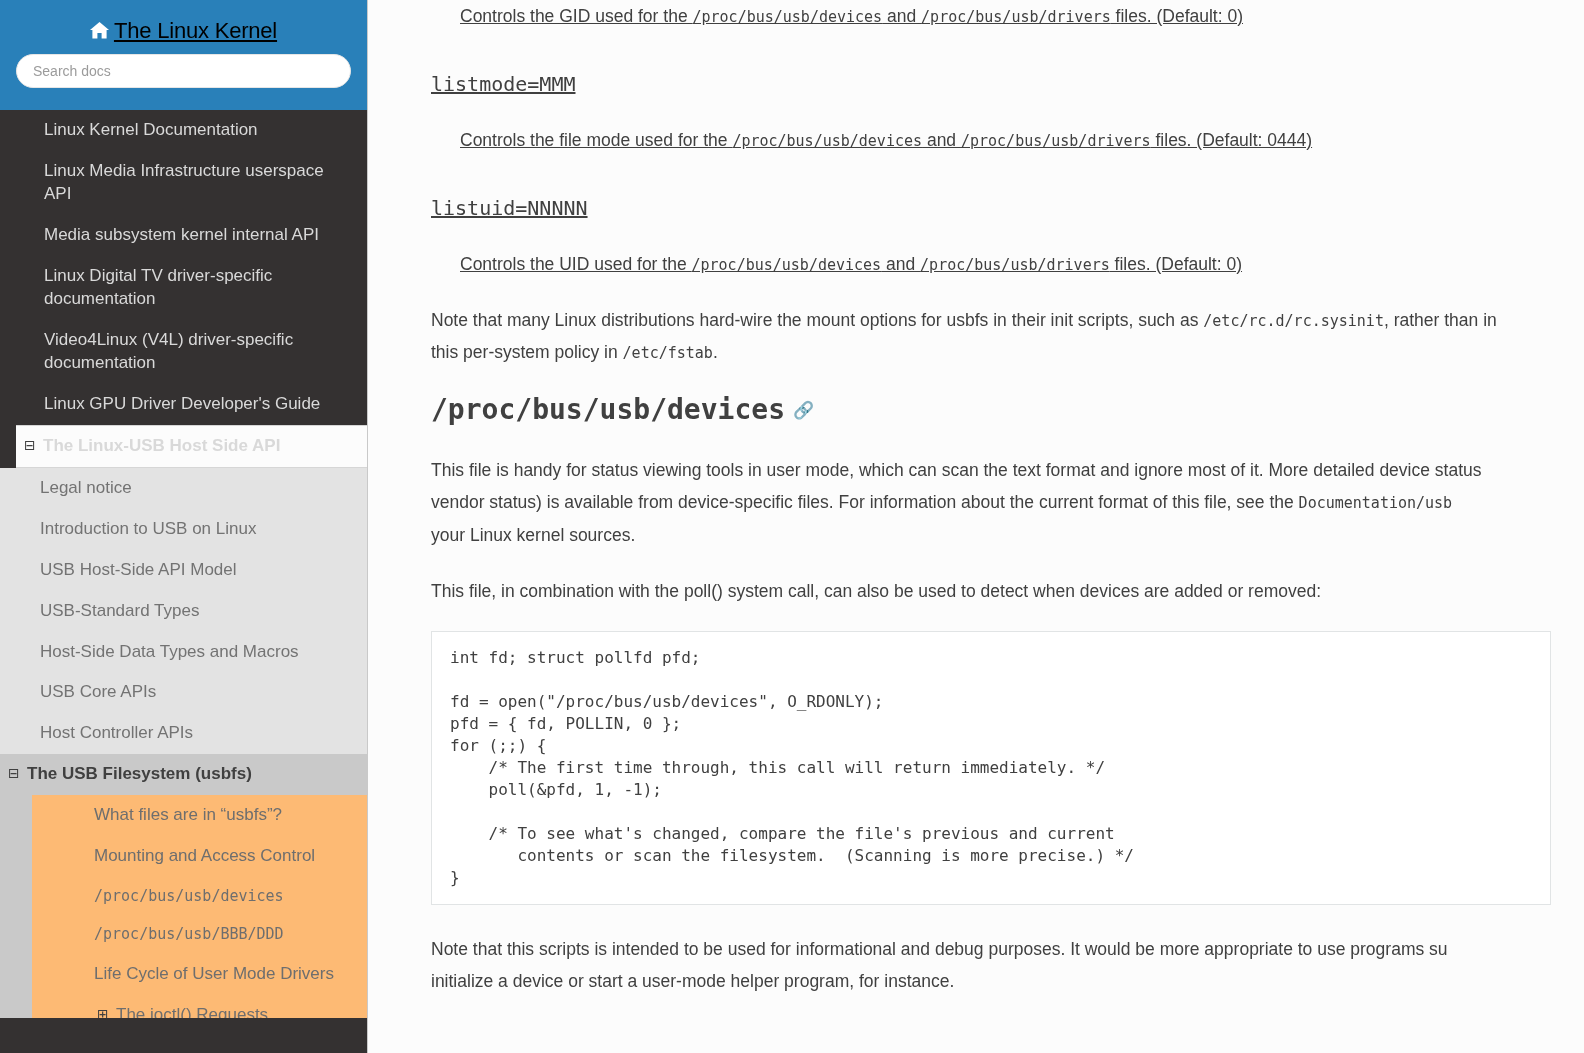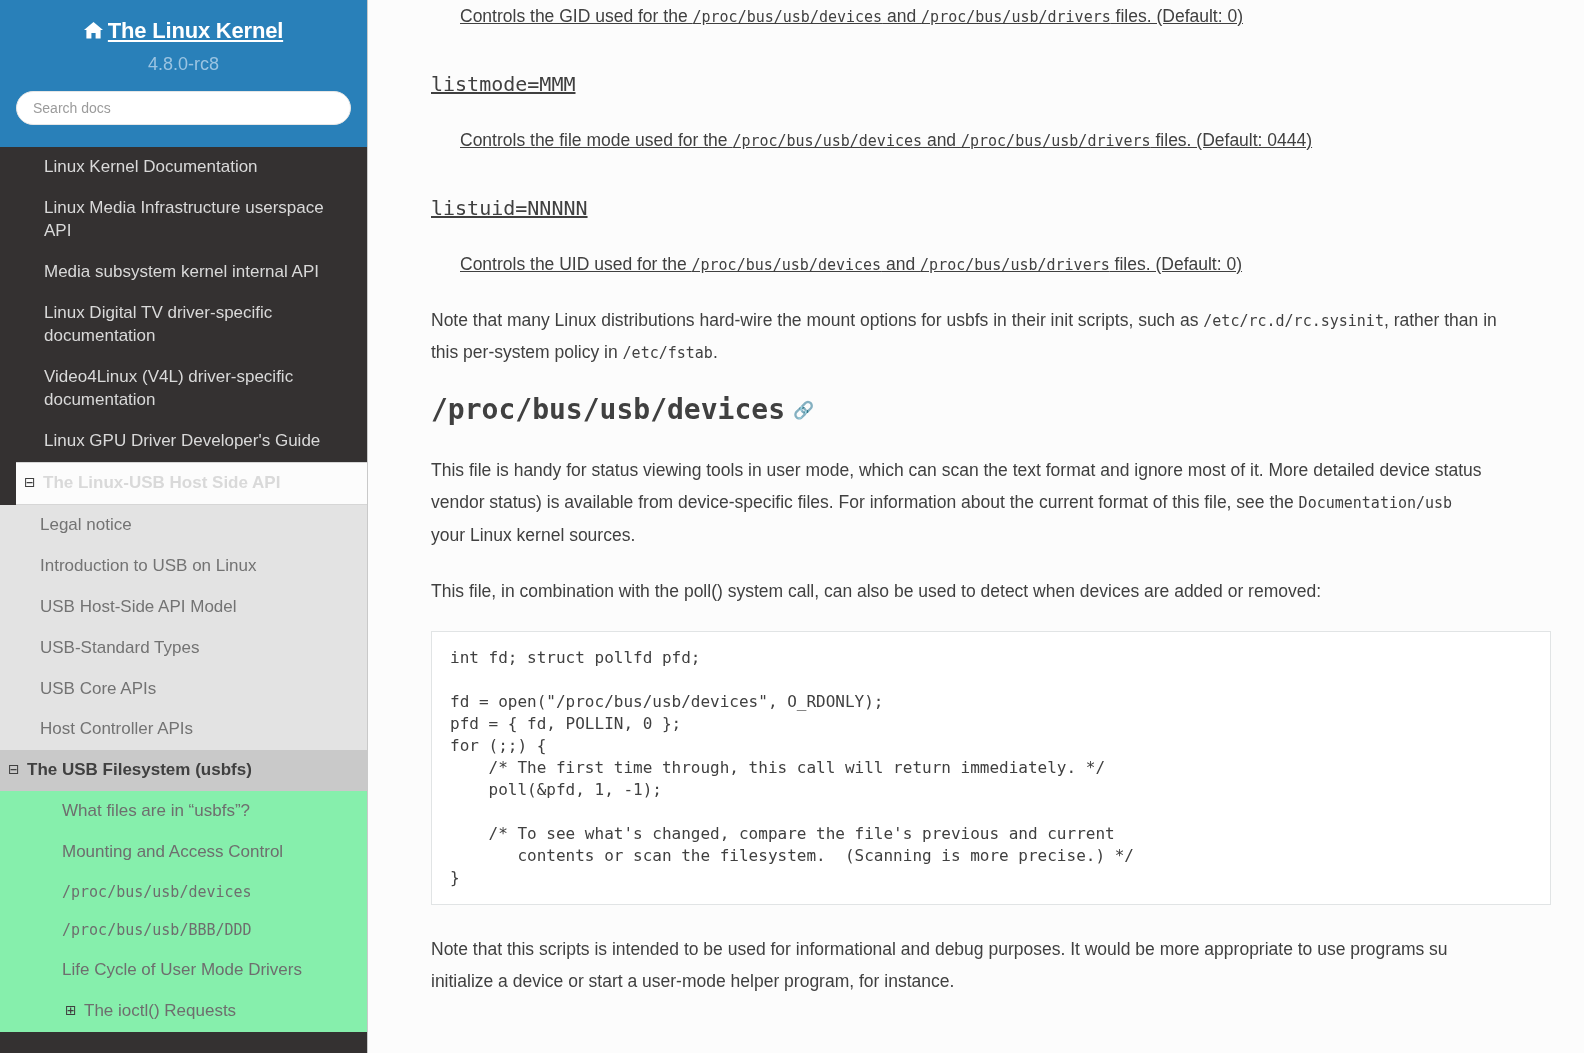--- a/index.html
+++ b/index.html
@@ -31,23 +31,23 @@
   }
 
   .sidebar-header {
     background: #2980b9;
     padding: 18px 16px 22px 16px;
     text-align: center;
   }
 
   .brand {
     display: block;
-    color: #ffffff;
+    color: #000000;
     font-size: 22px;
-    font-weight: bold;
+    font-weight: normal;
     letter-spacing: -0.2px;
     line-height: 1.2;
     margin-bottom: 10px;
     white-space: nowrap;
   }
 
   .home-icon {
     display: inline-block;
     vertical-align: -1px;
     margin-right: 5px;
@@ -142,21 +142,22 @@
     display: block;
     background: #c9c9c9;
     color: #404040;
     padding: 9px 20px 9px 8px;
     font-weight: bold;
   }
   .nav-l2-section { background: #c9c9c9; }
 
   .nav-l3 {
     list-style: none;
-    background: #86efac;
+    background: #fdba74;
+    margin-left: 32px;
   }
   .nav-l3 > li > a {
     display: block;
     color: #6e6e6e;
     font-size: 17px;
     line-height: 1.35;
     padding: 9px 20px 9px 62px;
     text-decoration: none;
   }
   .nav-l3 > li > a.has-toggle {
@@ -260,21 +261,20 @@
   <nav class="sidebar">
 
     <div class="sidebar-header">
       <a class="brand" href="#">
         <span class="home-icon">
           <svg width="19" height="17" viewBox="0 0 19 17" aria-hidden="true">
             <path d="M9.5 0 L19 8 L16.6 8 L16.6 16.6 L11.6 16.6 L11.6 11 L7.4 11 L7.4 16.6 L2.4 16.6 L2.4 8 L0 8 Z" fill="#ffffff"></path>
           </svg>
         </span><span>The Linux Kernel</span>
       </a>
-      <span class="version">4.8.0-rc8</span>
       <input class="search-input" type="text" placeholder="Search docs" style="">
     </div>
 
     <div class="nav-scroll">
       <ul class="nav-l1">
         <li>
           <a href="#">Linux Kernel Documentation</a>
         </li>
         <li>
           <a href="#">Linux Media Infrastructure userspace API</a>
@@ -300,20 +300,23 @@
               <a href="#">Legal notice</a>
             </li>
             <li>
               <a href="#">Introduction to USB on Linux</a>
             </li>
             <li>
               <a href="#">USB Host-Side API Model</a>
             </li>
             <li>
               <a href="#">USB-Standard Types</a>
+            </li>
+            <li>
+              <a href="#">Host-Side Data Types and Macros</a>
             </li>
             <li>
               <a href="#">USB Core APIs</a>
             </li>
             <li>
               <a href="#">Host Controller APIs</a>
             </li>
 
             <li class="nav-l2-section">
               <a href="#" class="nav-section-title"><span class="toggle-icon">⊟</span><span>The USB Filesystem (usbfs)</span></a>

